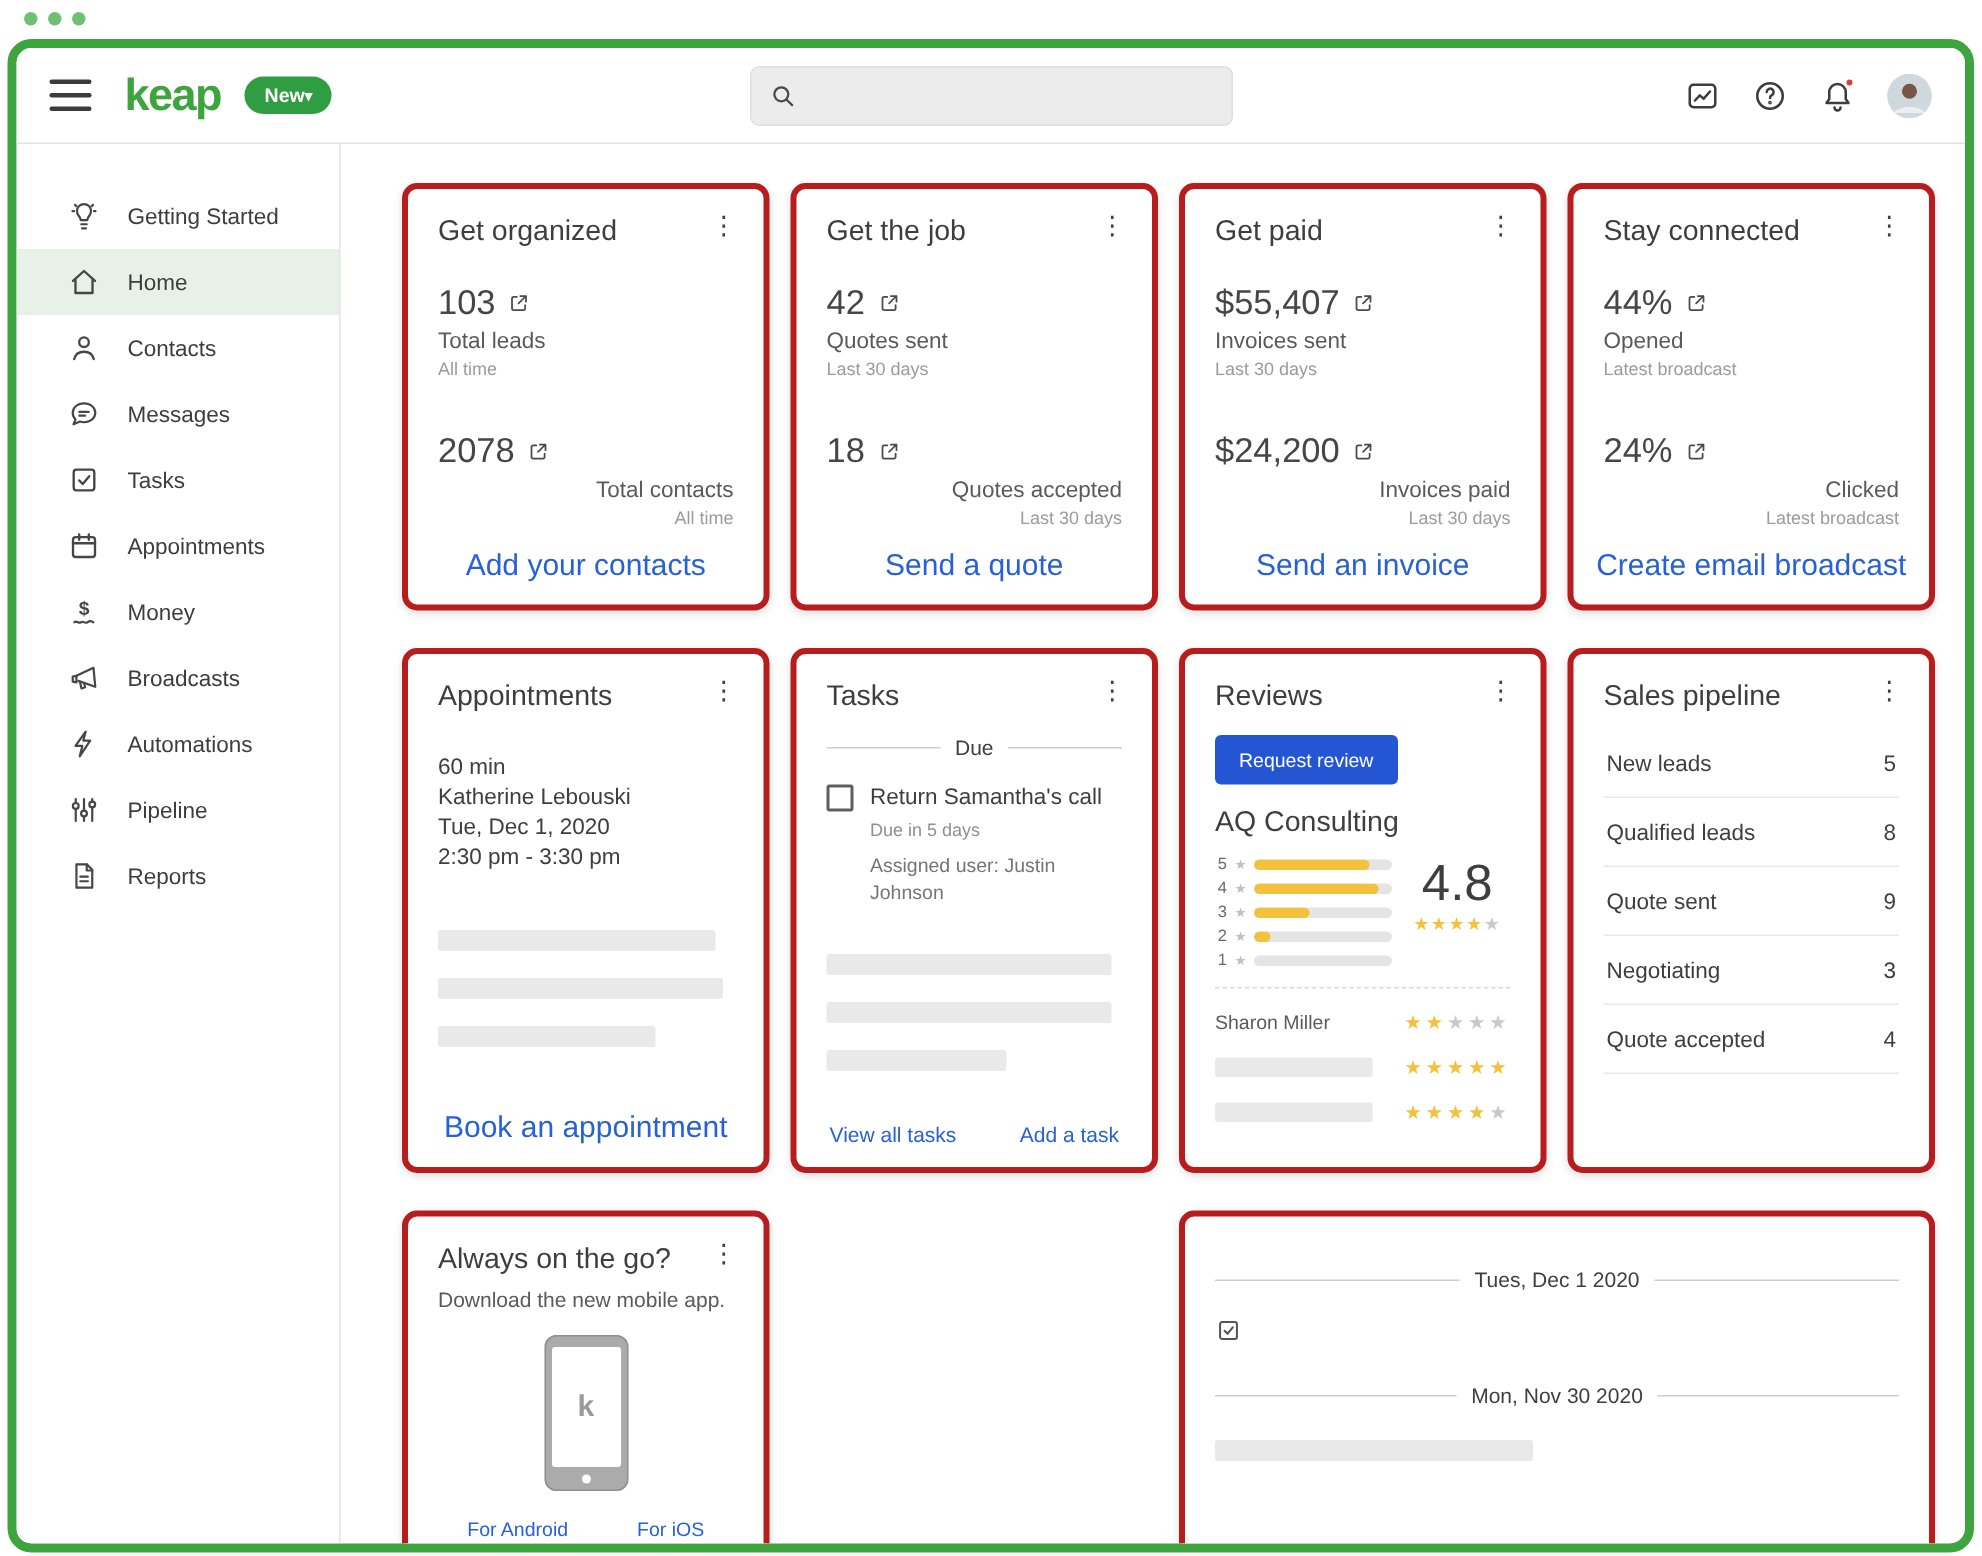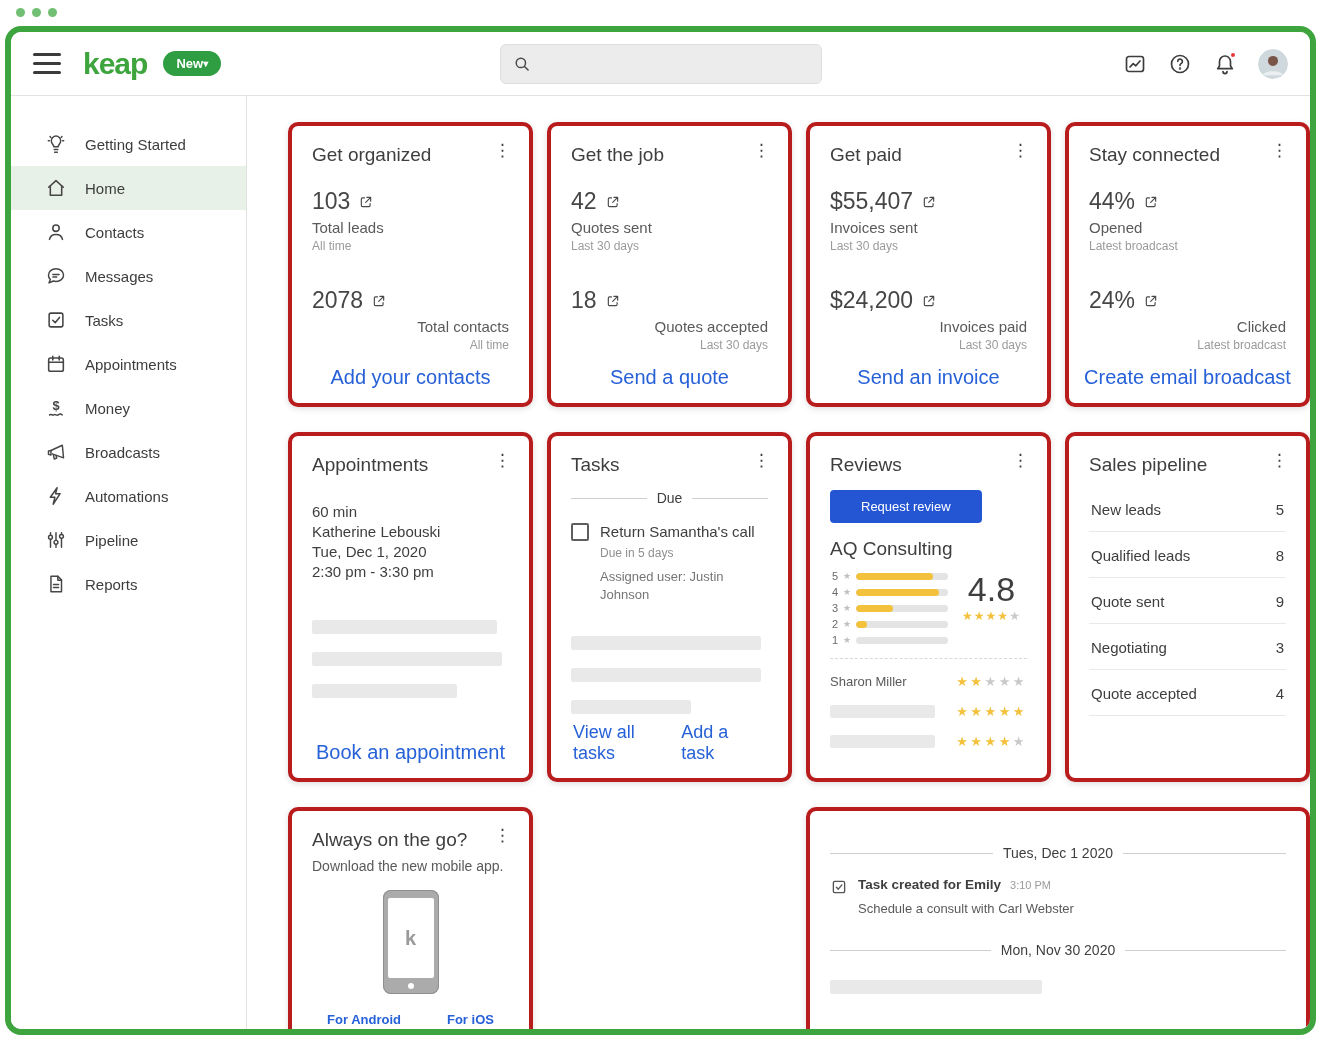--- a/index.html
+++ b/index.html
@@ -41,21 +41,21 @@
   .search-wrap svg{width:18px;height:18px;color:#4a4a4a;flex:0 0 auto;}
   .search-wrap input{flex:1;border:none;outline:none;background:transparent;font-size:15px;
     font-family:"Liberation Sans",sans-serif;color:var(--ink);}
   .header-icons{margin-left:auto;display:flex;align-items:center;gap:21px;}
   .hicon{width:24px;height:24px;color:#3d3d3d;position:relative;cursor:pointer;}
   .hicon svg{width:100%;height:100%;}
   .bell-dot{position:absolute;top:-1px;right:0;width:8px;height:8px;background:#e53935;border-radius:50%;border:2px solid #fff;}
   .avatar{width:30px;height:30px;border-radius:50%;overflow:hidden;cursor:pointer;flex:0 0 auto;}
   
   .window-body{display:flex;flex:1;overflow:hidden;}
-  .sidebar{width:236px;flex:0 0 auto;border-right:1px solid var(--line);padding-top:26px;background:#fff;}
+  .sidebar{width:216px;flex:0 0 auto;border-right:1px solid var(--line);padding-top:26px;background:#fff;}
   .side-item{height:44px;display:flex;align-items:center;gap:18px;padding-left:34px;
     font-size:15px;color:#3d3d3d;cursor:pointer;white-space:nowrap;}
   .side-item svg{width:22px;height:22px;color:#464646;flex:0 0 auto;}
   .side-item.selected{background:#e8f1e8;}
   .main{flex:1;padding:26px 0 0 41px;overflow:hidden;}
   .grid{display:grid;grid-template-columns:repeat(4,245px);column-gap:14px;row-gap:25px;}
   
   .card{position:relative;background:#fff;border:4px solid #b91c1c;border-radius:10px;
     box-shadow:0 2px 6px rgba(0,0,0,.13);padding:18px 20px;}
   .r1{height:285px}.r2{height:350px}.r3{height:262px}
@@ -78,25 +78,25 @@
   .text-divider{display:flex;align-items:center;gap:10px;color:var(--ink);font-size:14px;}
   .text-divider::before,.text-divider::after{content:"";flex:1;height:1px;background:#cfcfcf;}
   .task-divider{margin-top:14px;}
   .task-row{display:flex;gap:11px;margin-top:16px;cursor:pointer;}
   .checkbox{width:18px;height:18px;border:2px solid #5f5f5f;border-radius:2px;background:#fff;flex:0 0 auto;margin-top:1px;cursor:pointer;}
   .task-name{font-size:15px;color:var(--ink);line-height:19px;}
   .task-due{font-size:12px;color:#8f8f8f;margin:5px 0 0 29px;}
   .task-assigned{font-size:13px;color:#757575;margin:8px 0 0 29px;max-width:150px;line-height:18px;}
   .task-skel{margin-top:32px;}
   .tasks-footer{position:absolute;bottom:14px;left:22px;right:22px;display:flex;
-    justify-content:space-between;font-size:18px;color:var(--blue);}
+    justify-content:space-between;font-size:14px;color:var(--blue);}
   .tasks-footer span{cursor:pointer;}
   
   .req-btn{margin-top:14px;background:var(--btn-blue);color:#fff;border:none;border-radius:4px;
-    font-size:13px;padding:9px 31px;cursor:pointer;font-family:"Liberation Sans",sans-serif;}
+    font-size:13px;padding:9px 16px;cursor:pointer;font-family:"Liberation Sans",sans-serif;}
   .business{font-size:19px;color:var(--ink);margin-top:15px;}
   .hist-wrap{display:flex;margin-top:10px;}
   .hist-left{width:118px;}
   .hist-row{display:flex;align-items:center;gap:5px;margin-bottom:4px;}
   .hist-num{font-size:11px;color:#6a6a6a;width:8px;text-align:right;}
   .hist-star{font-size:9px;color:#c0c0c0;}
   .hist-track{flex:1;height:7px;background:#e4e4e4;border-radius:4px;overflow:hidden;}
   .hist-fill{height:100%;background:var(--yellow);border-radius:4px;}
   .avg{flex:1;text-align:center;margin-left:8px;}
   .avg-num{font-size:34px;color:var(--ink);line-height:1.15;}
@@ -116,21 +116,21 @@
   .mobile-sub{font-size:14px;color:var(--ink2);margin-top:7px;}
   .phone{width:56px;height:104px;margin:16px auto 0;background:#ababab;border-radius:8px;
     padding:8px 5px 16px;position:relative;box-shadow:inset 0 0 0 1px #8f8f8f;}
   .phone-screen{background:#fff;width:100%;height:100%;display:flex;align-items:center;
     justify-content:center;border-radius:2px;}
   .phone-k{color:#9a9a9a;font-size:20px;font-weight:bold;}
   .phone-dot{position:absolute;bottom:5px;left:50%;transform:translateX(-50%);
     width:6px;height:6px;border-radius:50%;background:#fff;}
   .mobile-links{display:flex;justify-content:center;gap:46px;margin-top:18px;
     color:var(--blue);font-size:13px;}
-  .mobile-links span{cursor:pointer;font-weight:bold;}
+  .mobile-links span{cursor:pointer;}
   
   .act-divider{margin-top:16px;}
   .act-divider2{margin-top:26px;}
   .activity-item{display:flex;gap:10px;margin-top:16px;cursor:pointer;}
   .activity-item svg{width:18px;height:18px;color:#555;flex:0 0 auto;margin-top:1px;}
   .activity-title-row{display:flex;align-items:baseline;gap:9px;}
   .activity-item-title{font-weight:bold;color:var(--ink);font-size:13.5px;}
   .activity-time{font-size:11px;color:var(--ink3);}
   .activity-detail{margin-top:9px;color:var(--ink2);font-size:13px;}
   .act-skel{width:212px;margin-top:22px;}
@@ -544,27 +544,20 @@
 
         <div class="card activity-card">
           <div class="text-divider act-divider">
             <span>Tues, Dec 1 2020</span>
           </div>
           <div class="activity-item">
             <svg viewBox="0 0 24 24" fill="none" stroke="currentColor" stroke-width="1.8" stroke-linecap="round" stroke-linejoin="round">
               <rect x="4.5" y="4.5" width="15" height="15" rx="2"></rect>
                 <path d="m8.5 12.3 2.6 2.6 4.7-5.7"></path>
             </svg>
-            <div class="activity-main">
-              <div class="activity-title-row">
-                <span class="activity-item-title">Task created for Emily</span>
-                <span class="activity-time">3:10 PM</span>
-              </div>
-              <div class="activity-detail">Schedule a consult with Carl Webster</div>
-            </div>
           </div>
           <div class="text-divider act-divider2">
             <span>Mon, Nov 30 2020</span>
           </div>
           <div class="skel act-skel"></div>
         </div>
 
       </div>
     </div>
   </div>

